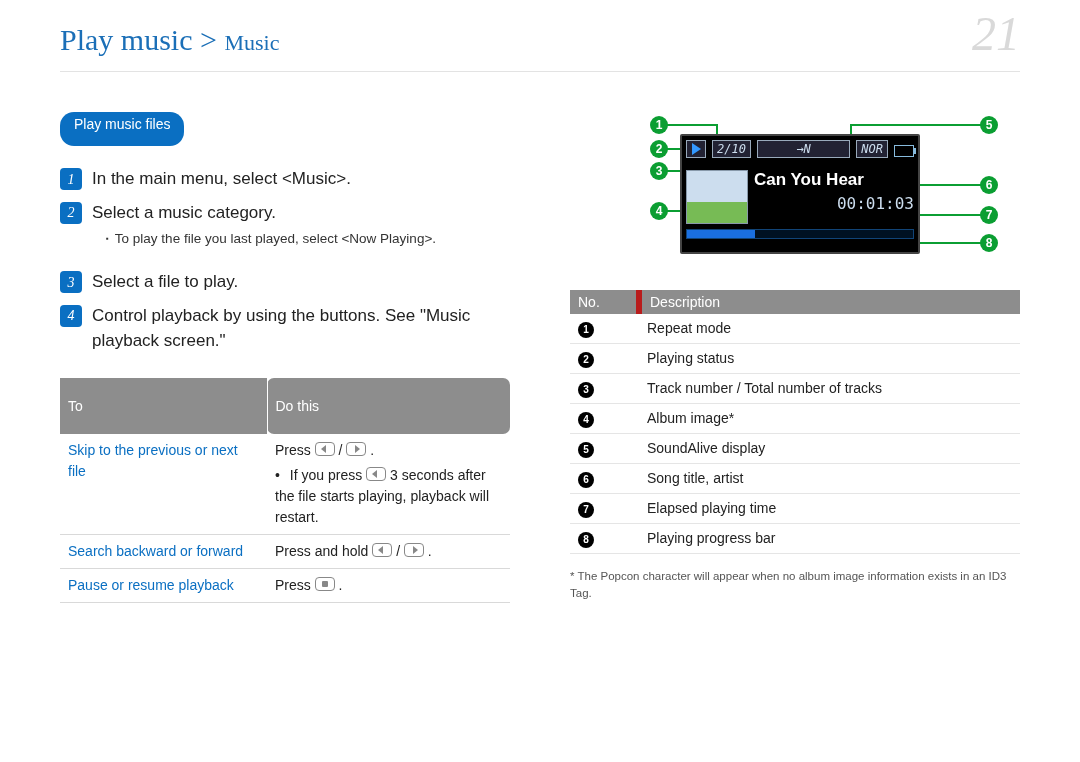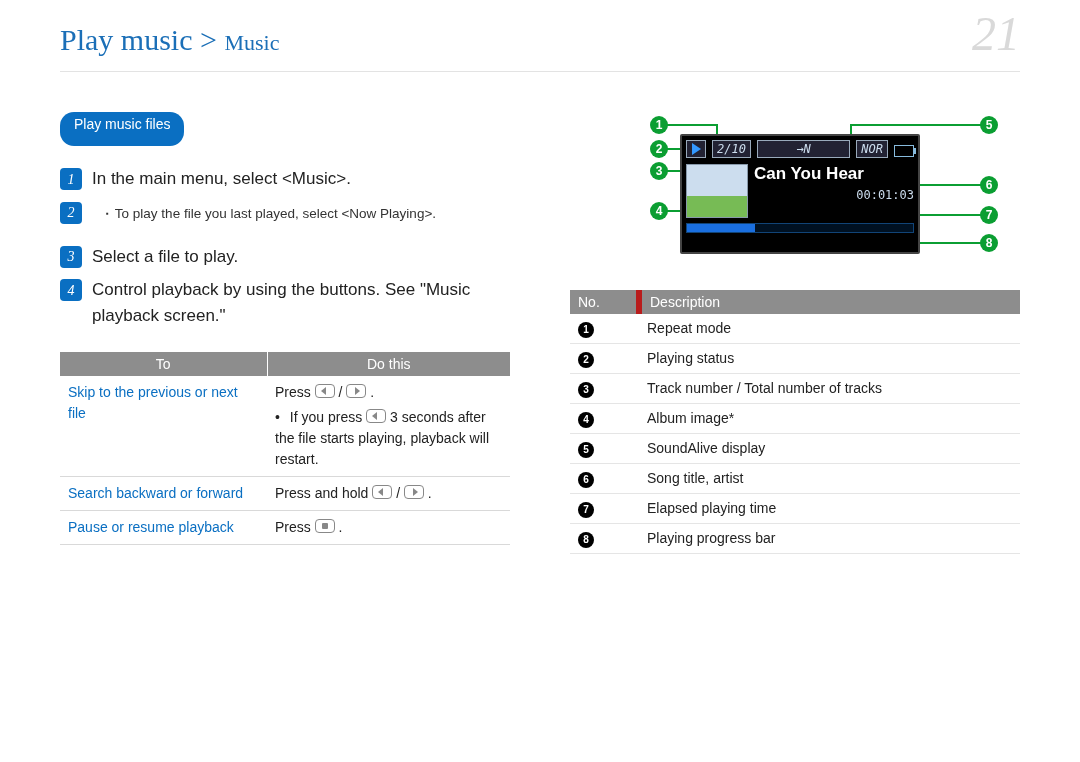--- a/index.html
+++ b/index.html
@@ -105,26 +105,26 @@
   }
   table.tbl {
     width: 100%;
     border-collapse: collapse;
     margin-top: 24px;
     font-size: 14px;
   }
   table.tbl th {
     background: #8d8d8d;
     color: #fff;
-    text-align: center;
+    text-align: left;
     font-weight: 400;
-    padding: 4px 8px;
+    padding: 20px 8px;
     border-right: 1px solid #fff;
   }
-  table.tbl th:last-child { border-right: none; }
+  table.tbl th:last-child { border-right: none; border-radius: 7px; }
   table.tbl td {
     padding: 6px 8px;
     border-bottom: 1px solid #d9d9d9;
     vertical-align: top;
     line-height: 1.5;
   }
   .blue-text { color: #0a6fc2; }
   .btn-ic {
     display: inline-block;
     width: 18px; height: 12px;
@@ -187,33 +187,33 @@
   .play-tri {
     width:0;height:0;border-top:6px solid transparent;border-bottom:6px solid transparent;border-left:9px solid #39f;
   }
   .seg.play { display:flex;align-items:center;justify-content:center;width:18px;padding:0;}
   .seg.flex { flex:1; text-align:center;}
   .batt {
     width:18px;height:10px;border:1px solid #8bd;margin-top:3px;position:relative;
   }
   .batt::after{content:"";position:absolute;right:-3px;top:2px;width:2px;height:6px;background:#8bd;}
   .screen-row2 {
-    display:flex; gap:6px; padding:6px 4px 0 4px;
+    display:flex; gap:6px; padding:12px 4px 0 4px;
   }
   .album {
     width:60px;height:52px;background:linear-gradient(#cde 60%,#7b5 60%);
     border:1px solid #89a;
   }
   .songinfo{ flex:1; color:#fff; }
   .songtitle{
     font-family:"Arial Black",sans-serif; font-weight:900; font-size:17px;
     letter-spacing:0; white-space:nowrap;
   }
   .elapsed{
-    font-family:monospace; color:#cde; font-size:12px; text-align:right; margin-top:4px;
+    font-family:monospace; color:#cde; font-size:16px; text-align:right; margin-top:4px;
   }
   .progress{
     margin:5px 4px 0 4px; height:8px; border:1px solid #147; background:#012;
     position:relative;
   }
   .progress .fill{
     position:absolute;left:0;top:0;height:100%;width:30%;background:#1a6fe0;
   }
   .callout {
     position:absolute;
@@ -285,20 +285,21 @@
     <span class="pill">Play music files</span>
 
     <ol class="steps">
       <li>
         <span class="step-num">1</span>
         <span>In the main menu, select &lt;Music&gt;.</span>
       </li>
       <li>
         <span class="step-num">2</span>
         <div style="flex:1">
+          <span>Select a music category.</span>
           <div class="sub-bullet">To play the file you last played, select &lt;Now Playing&gt;.</div>
         </div>
       </li>
       <li>
         <span class="step-num">3</span>
         <span>Select a file to play.</span>
       </li>
       <li>
         <span class="step-num">4</span>
         <span>Control playback by using the buttons. See "Music playback screen."</span>
@@ -433,16 +434,17 @@
               <td><span class="bullet-num">7</span></td>
               <td>Elapsed playing time</td>
             </tr>
             <tr>
               <td><span class="bullet-num">8</span></td>
               <td>Playing progress bar</td>
             </tr>
           </tbody>
     </table>
 
+    <div class="footnote">* The Popcon character will appear when no album image information exists in an ID3 Tag.</div>
   </div>
 </div>
 
 </div>
 
 </body></html>

